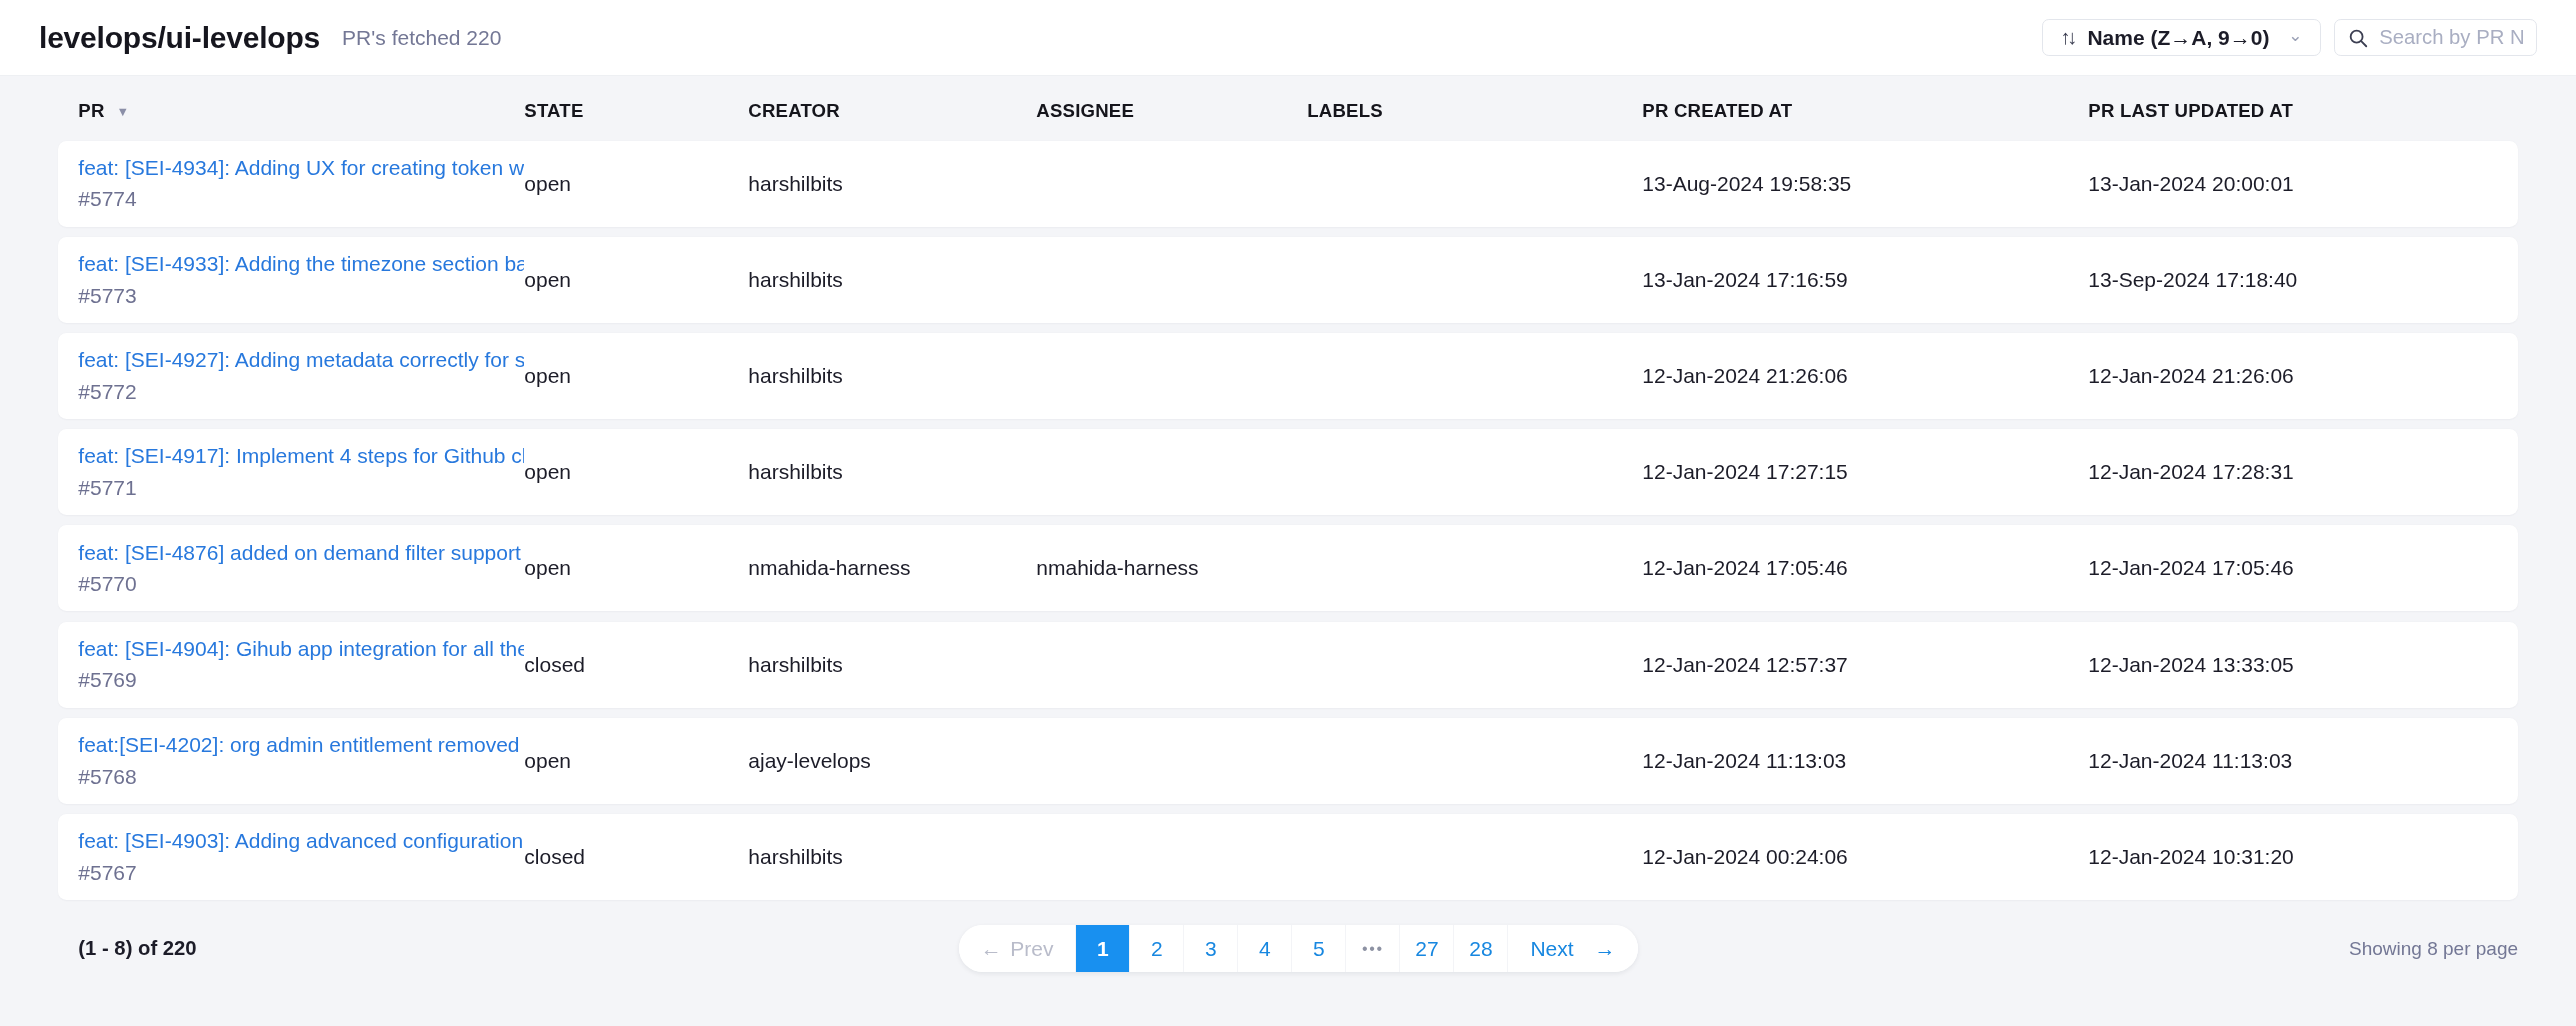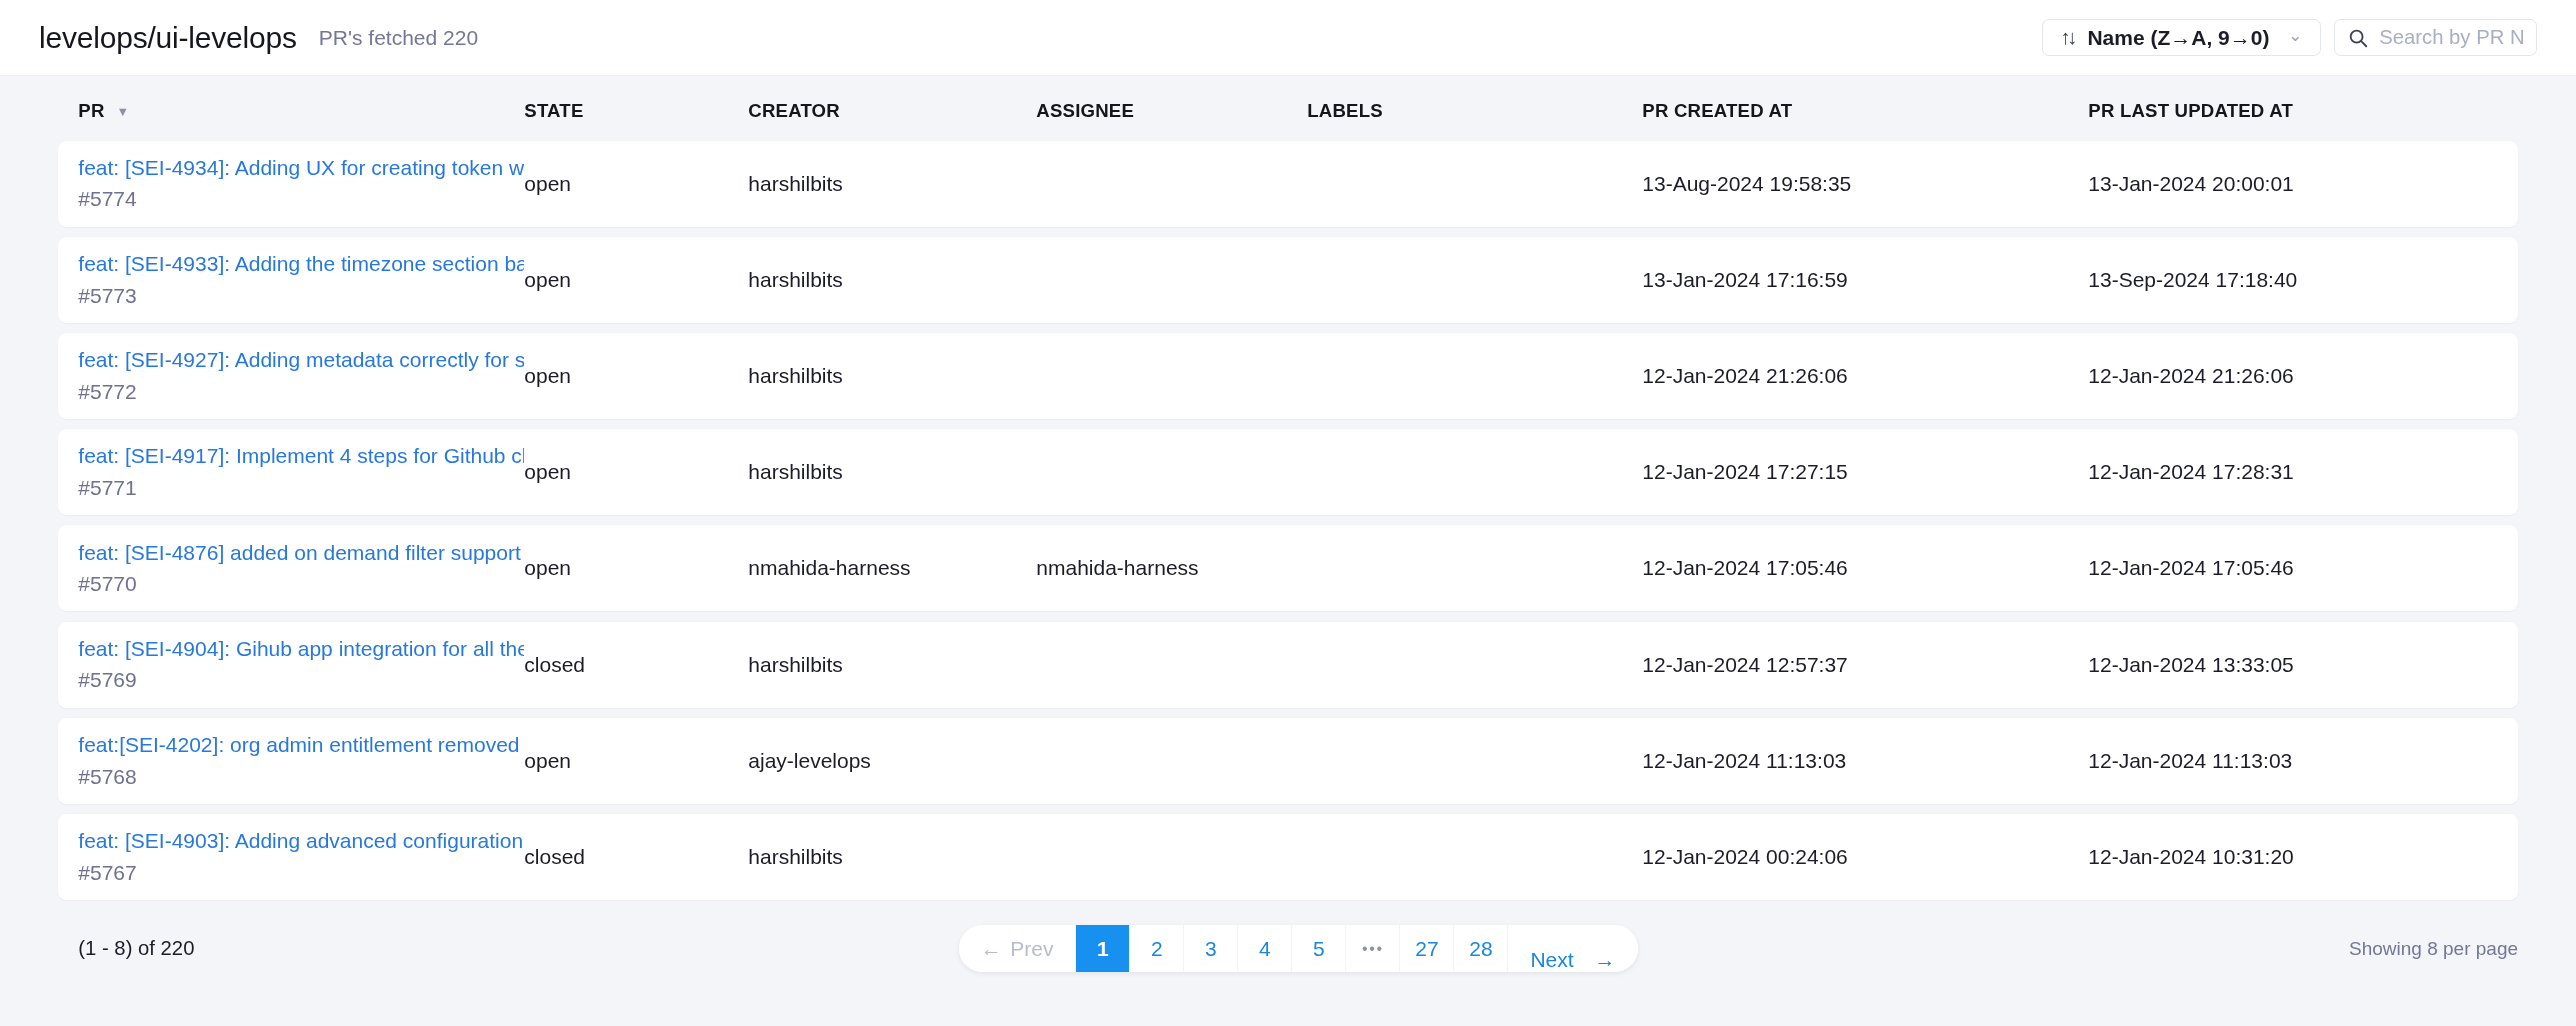--- a/index.html
+++ b/index.html
@@ -8,21 +8,21 @@
     font-family:"Liberation Sans", sans-serif;
     background:#f4f5f8;
     color:#1c1c28;
     overflow:hidden;
   }
   
   .topbar {
     height:76px; background:#ffffff; border-bottom:0.8px solid #eef0f3;
     display:flex; align-items:center; padding:0 39px;
   }
-  .page-title { font-size:30px; font-weight:400; color:#16161e; letter-spacing:-0.2px; }
+  .page-title { font-size:30px; font-weight:700; color:#16161e; letter-spacing:-0.2px; }
   .page-subtitle { font-size:21px; color:#737795; margin-left:22px; font-weight:500;text-align:right; }
   .topbar-controls { margin-left:auto; display:flex; align-items:center; gap:13.5px; }
   .sort-select {
     display:flex; align-items:center; gap:12px; height:37px; padding:0 17px;
     background:#fff; border:0.8px solid #e3e6ec; border-radius:6.8px; cursor:pointer;
   }
   .sort-arrows { font-size:20.3px; color:#3c3f52; letter-spacing:-3.4px; margin-right:1.7px; }
   .sort-label { font-size:21px; font-weight:600; color:#1c1c28; white-space:nowrap; }
   .sort-chevron { color:#9aa0b5; font-size:17px; margin-left:6.8px; transform:translateY(-1.7px); }
   .search-box {
@@ -56,34 +56,34 @@
   .pr-cell { display:flex; flex-direction:column; justify-content:center; gap:7.6px; min-width:0; }
   .pr-title {
     font-size:21px; color:#2778dd; font-weight:500; text-decoration:none;
     white-space:nowrap; overflow:hidden; cursor:pointer;
   }
   .pr-number { font-size:21px; color:#6e7191; }
   .cell { font-size:21px; color:#1c1c28; white-space:nowrap; }
 
   
   .footer { display:flex; align-items:center; margin-top:25.4px; padding:0 0 0 20.3px; }
-  .range-text { flex:1; font-size:20.3px; font-weight:400; color:#1c1c28; }
+  .range-text { flex:1; font-size:20.3px; font-weight:700; color:#1c1c28; }
   .per-page { flex:1; text-align:right; font-size:19px; color:#737795; }
   .pagination {
     display:flex; align-items:stretch; background:#fff; border-radius:846px;
     overflow:hidden; box-shadow:0 1.7px 5.1px rgba(16,24,40,.08); height:47px;
   }
   .page-btn {
     min-width:54px; padding:0 6.8px; display:flex; align-items:center; justify-content:center;
     font-size:21px; color:#1787e0; background:#fff; cursor:pointer;
     border-left:1.7px solid #f3f4f7; user-select:none;
   }
   .page-btn:first-child { border-left:none; }
   .page-btn.prev { color:#b9bcca; padding:0 22px; gap:8.5px; }
-  .page-btn.next { padding:0 22px; gap:21px; font-weight:500;align-items:flex-end; }
+  .page-btn.next { padding:0 22px; gap:21px; font-weight:500; }
   .page-btn.active { background:#1890f0; color:#fff; font-weight:600; }
   .page-btn.ellipsis { color:#8d92a3; font-size:16px; letter-spacing:1.7px; }
   .arrow-glyph { font-size:21px; }
 </style>
 </head>
 <body>
 
 <div class="topbar">
   <div class="page-title">levelops/ui-levelops</div>
   <div class="page-subtitle">PR's fetched 220</div>

